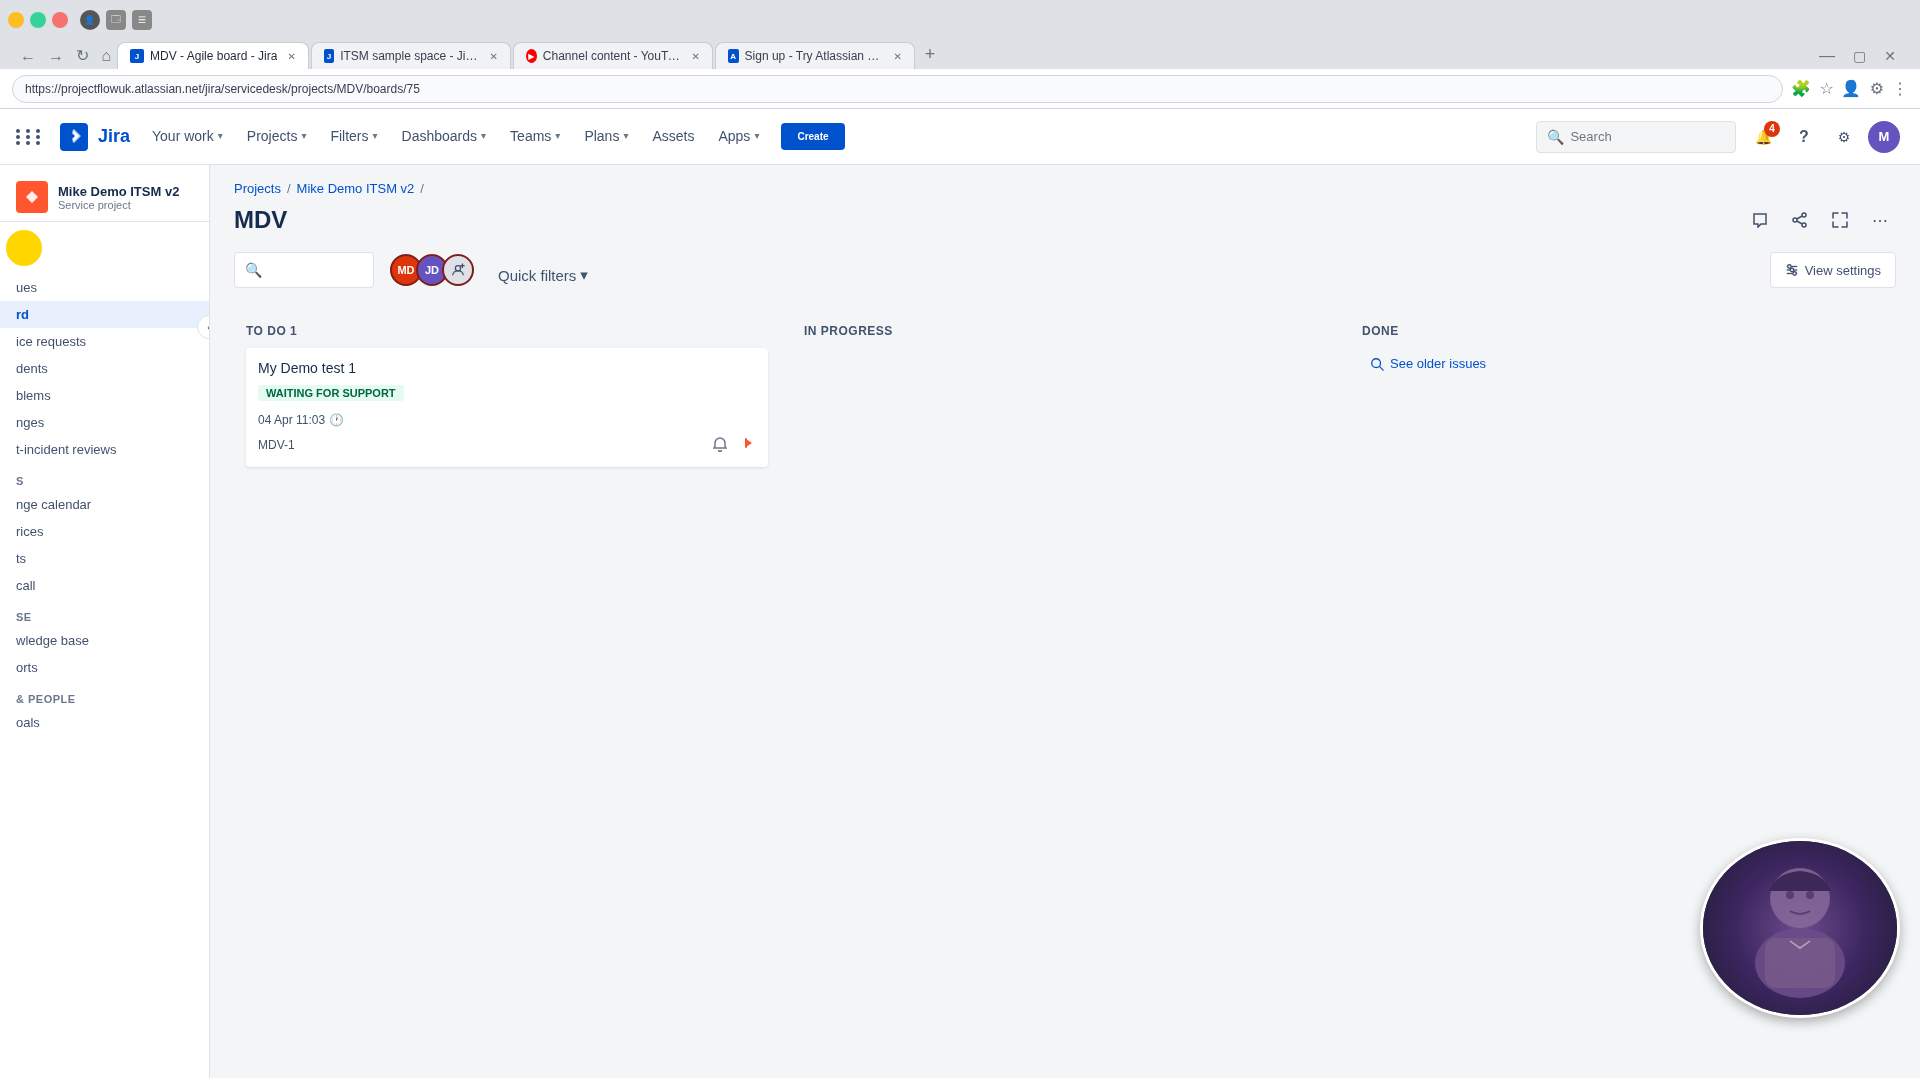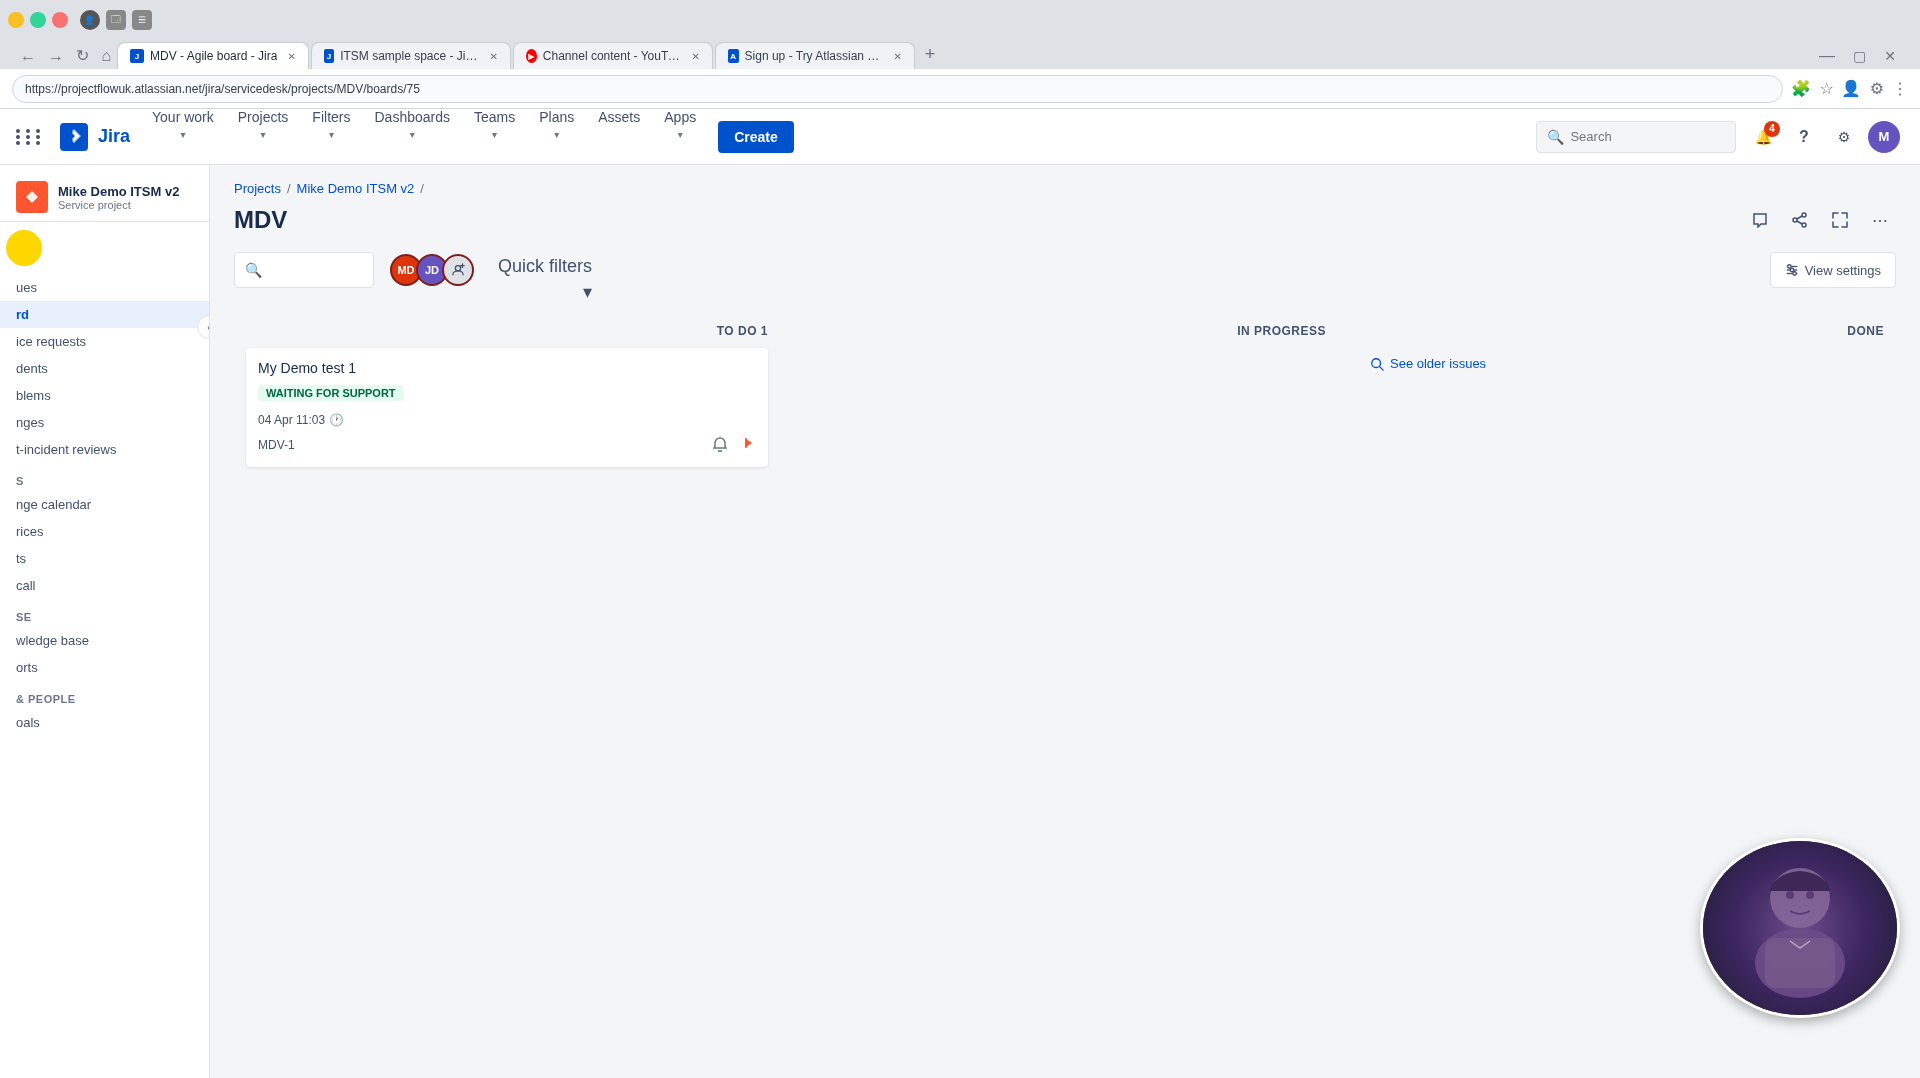--- a/index.html
+++ b/index.html
@@ -25,23 +25,23 @@
     .address-input { flex: 1; height: 28px; border: 1px solid #d1d5db; border-radius: 14px; padding: 0 12px; font-size: 12px; color: #374151; background: #f9fafb; outline: none; }
     .address-bar-icons { display: flex; gap: 8px; color: #6b7280; font-size: 16px; }
 
     
     .jira-app { width: 1920px; height: 1000px; display: flex; flex-direction: column; background: #f4f5f7; }
 
     
     .top-nav { height: 56px; background: #ffffff; display: flex; align-items: center; padding: 0 12px; gap: 4px; border-bottom: 1px solid #dfe1e6; flex-shrink: 0; }
     .nav-logo { display: flex; align-items: center; gap: 10px; padding: 0 8px; color: #0052cc; font-weight: 700; font-size: 18px; cursor: pointer; }
     .nav-logo .jira-icon { width: 28px; height: 28px; background: #0052cc; border-radius: 4px; display: flex; align-items: center; justify-content: center; color: white; font-size: 12px; font-weight: 700; }
-    .nav-item { padding: 0 10px; height: 56px; display: flex; align-items: center; gap: 4px; color: #42526e; cursor: pointer; font-size: 14px; font-weight: 500; border-bottom: 2px solid transparent; white-space: nowrap; flex-direction: column; }
+    .nav-item { padding: 0 10px; height: 56px; display: flex; align-items: center; gap: 4px; color: #42526e; cursor: pointer; font-size: 14px; font-weight: 500; border-bottom: 2px solid transparent; white-space: nowrap; }
     .nav-item .chevron { font-size: 10px; color: #6b778c; }
-    .nav-create-btn { background: #0052cc; color: white; border: none; border-radius: 4px; padding: 8px 16px; font-size: 14px; font-weight: 600; cursor: pointer; margin-left: 8px; }
+    .nav-create-btn { background: #0052cc; color: white; border: none; border-radius: 4px; padding: 8px 16px; font-size: 10px; font-weight: 600; cursor: pointer; margin-left: 8px; }
     .nav-spacer { flex: 1; }
     .nav-search { width: 200px; height: 32px; border: 1px solid #dfe1e6; border-radius: 4px; padding: 0 10px; font-size: 13px; color: #42526e; background: #f4f5f7; display: flex; align-items: center; gap: 6px; cursor: text; }
     .nav-search input { border: none; background: transparent; outline: none; font-size: 13px; color: #42526e; width: 100%; }
     .nav-icons { display: flex; align-items: center; gap: 8px; padding: 0 8px; }
     .nav-icon-btn { width: 32px; height: 32px; border-radius: 50%; display: flex; align-items: center; justify-content: center; cursor: pointer; color: #42526e; position: relative; }
     .nav-badge { position: absolute; top: 0; right: 0; background: #de350b; color: white; font-size: 10px; border-radius: 50%; width: 16px; height: 16px; display: flex; align-items: center; justify-content: center; font-weight: 700; }
     .nav-avatar { width: 32px; height: 32px; border-radius: 50%; background: #6554c0; display: flex; align-items: center; justify-content: center; color: white; font-size: 13px; font-weight: 600; cursor: pointer; }
     .apps-grid { display: grid; grid-template-columns: repeat(3, 8px); gap: 2px; }
     .apps-dot { width: 4px; height: 4px; background: #42526e; border-radius: 50%; }
 
@@ -72,29 +72,29 @@
     .breadcrumb-sep { color: #6b778c; }
     .board-title { font-size: 24px; font-weight: 700; color: #172b4d; margin-bottom: 16px; }
     .board-toolbar { display: flex; align-items: center; gap: 12px; margin-bottom: 20px; }
     .board-search { display: flex; align-items: center; gap: 6px; border: 1px solid #dfe1e6; border-radius: 4px; padding: 4px 10px; background: #fff; width: 140px; height: 36px; }
     .board-search input { border: none; outline: none; font-size: 13px; color: #42526e; background: transparent; width: 100%; }
     .board-search-icon { color: #6b778c; font-size: 14px; }
     .avatar-group { display: flex; margin-left: 4px; }
     .avatar-sm { width: 32px; height: 32px; border-radius: 50%; border: 2px solid #7f1d1d; margin-left: -6px; display: flex; align-items: center; justify-content: center; font-size: 11px; font-weight: 600; color: white; cursor: pointer; flex-shrink: 0; }
     .avatar-sm:first-child { margin-left: 0; }
     .avatar-sm.add-avatar { background: #dfe1e6; color: #42526e; font-size: 16px; }
-    .quick-filters-btn { display: flex; align-items: flex-end; gap: 4px; padding: 4px 12px; height: 36px; border: none; background: none; color: #42526e; font-size: 18px; cursor: pointer; font-weight: 500; border-radius: 4px; flex-direction: column; }
+    .quick-filters-btn { display: flex; align-items: flex-end; gap: 4px; padding: 4px 12px; height: 36px; border: none; background: none; color: #42526e; font-size: 15px; cursor: pointer; font-weight: 500; border-radius: 4px; }
     .board-toolbar-right { margin-left: auto; }
     .view-settings-btn { display: flex; align-items: center; gap: 6px; padding: 6px 14px; border: 1px solid #dfe1e6; border-radius: 4px; background: #fff; color: #42526e; font-size: 13px; cursor: pointer; height: 36px; }
     .board-action-btn { width: 32px; height: 32px; border: none; background: none; color: #42526e; cursor: pointer; border-radius: 4px; display: flex; align-items: center; justify-content: center; font-size: 16px; }
 
     
     .kanban-board { display: flex; gap: 12px; align-items: flex-start; min-height: 600px; }
     .kanban-col { flex: 1; background: #f4f5f7; border-radius: 4px; min-height: 500px; padding: 12px; }
-    .kanban-col-header { font-size: 12px; font-weight: 600; color: #42526e; text-transform: uppercase; letter-spacing: 0.5px; padding: 4px 0 10px; text-align: right; }
+    .kanban-col-header { font-size: 12px; font-weight: 600; color: #42526e; text-transform: uppercase; letter-spacing: 0.5px; padding: 4px 0 10px; }
     .kanban-card { background: #ffffff; border-radius: 4px; padding: 12px; box-shadow: 0 1px 3px rgba(0,0,0,0.1); cursor: pointer; }
     .card-title { font-size: 14px; color: #172b4d; font-weight: 500; margin-bottom: 8px; }
     .card-status-badge { display: inline-block; padding: 2px 8px; border-radius: 3px; font-size: 11px; font-weight: 700; margin-bottom: 12px; color: #172b4d; background: #dfe1e6; }
     .card-status-badge.waiting { background: #e3fcef; color: #006644; }
     .card-meta { font-size: 12px; color: #42526e; display: flex; align-items: center; gap: 4px; margin-bottom: 8px; }
     .card-footer { display: flex; align-items: center; justify-content: space-between; }
     .card-id { font-size: 12px; color: #42526e; }
     .card-icons { display: flex; gap: 6px; align-items: center; }
     .card-icon { width: 20px; height: 20px; display: flex; align-items: center; justify-content: center; font-size: 14px; color: #6b778c; }
     .see-older-btn { display: flex; align-items: center; gap: 6px; color: #0052cc; font-size: 13px; cursor: pointer; padding: 8px; }

